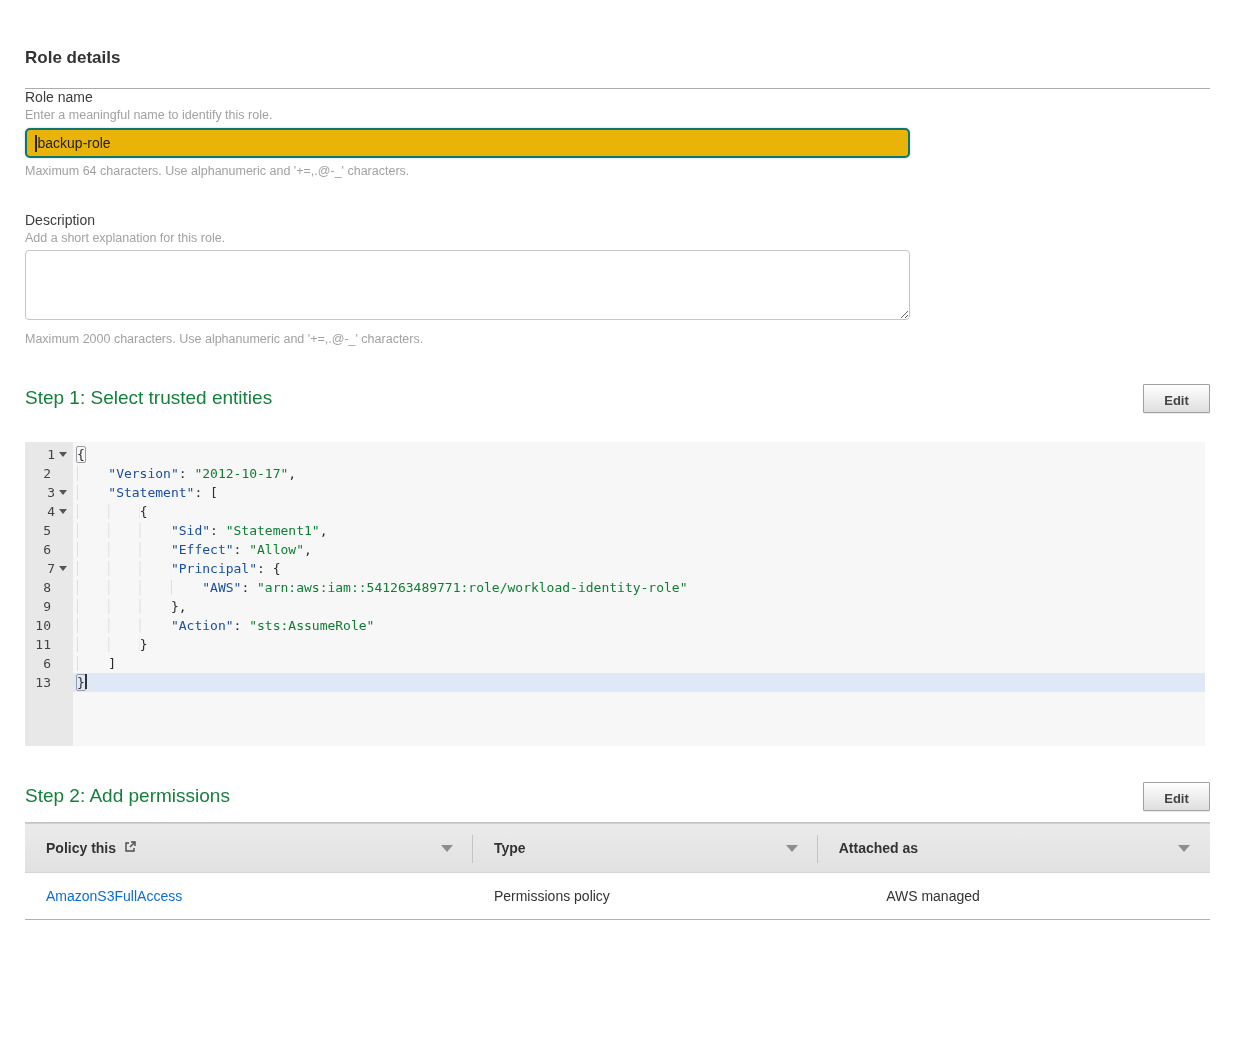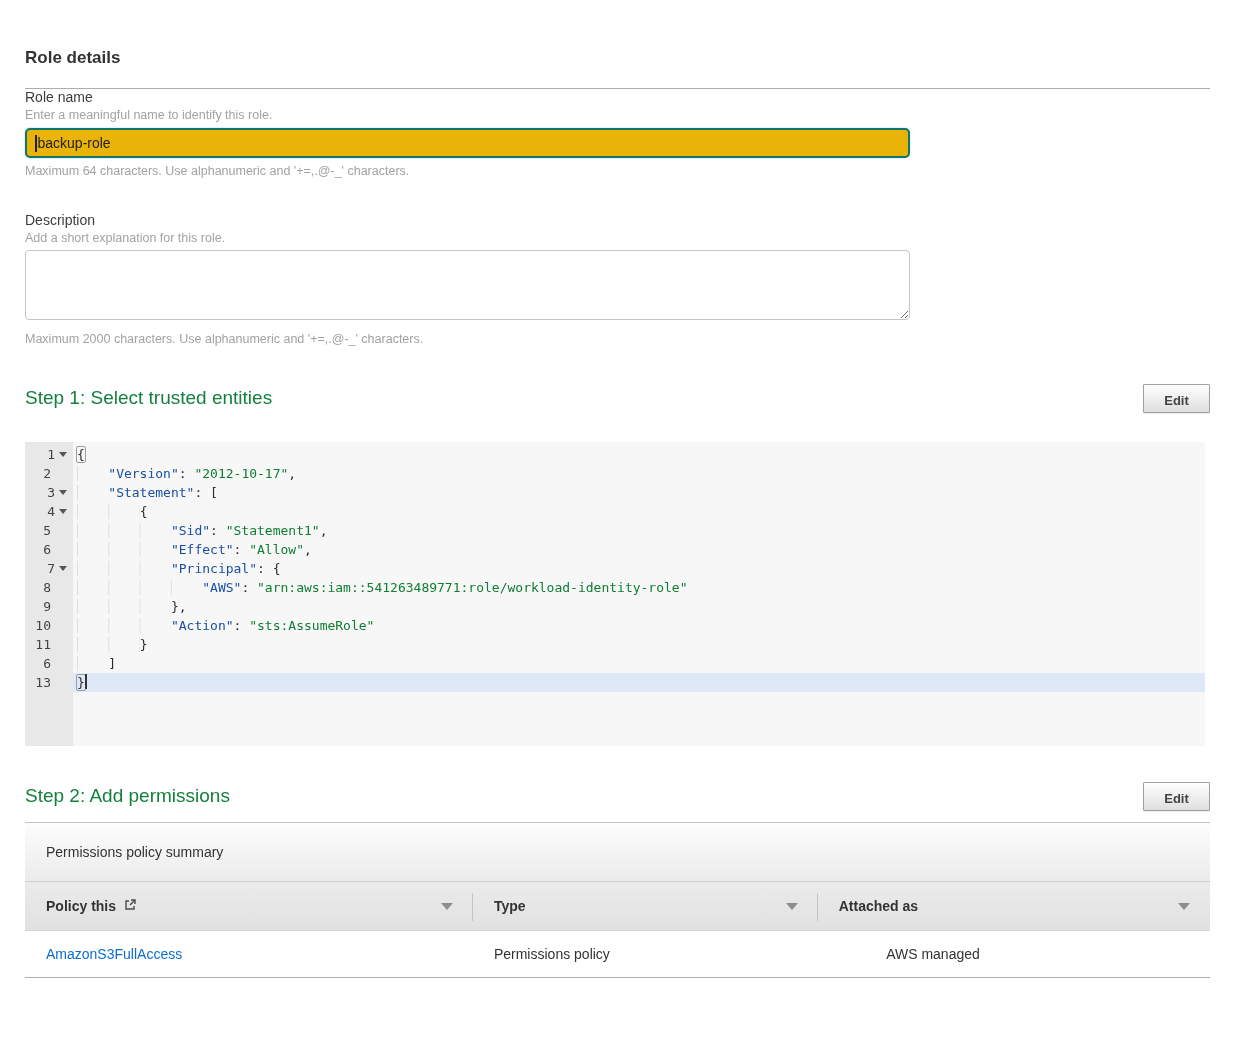--- a/index.html
+++ b/index.html
@@ -186,23 +186,20 @@
         <div class="code-line active-line"><span class="tok-p bracket-match">}</span><span class="editor-caret"></span></div>
       </div>
   </div>
 
   <div class="step-row" style="margin-top:36px;">
     <div class="step-heading">Step 2: Add permissions</div>
     <button class="edit-btn">Edit</button>
   </div>
 
   <div class="panel">
-    <div class="panel-header">
-      <span>Permissions policy summary</span>
-    </div>
     <div class="table-header">
         <div class="th col-0">
     <span class="th-label">Policy this</span>
     <svg class="ext-icon" width="14" height="14" viewBox="0 0 14 14" fill="none" stroke="#4c4c4c" stroke-width="1.4">
       <path d="M6 3 H3 V11 H11 V8"></path>
       <path d="M8 2 H12 V6"></path>
       <path d="M12 2 L7 7"></path>
     </svg>
     <span class="filter-tri"></span>
     <span class="col-sep"></span>

